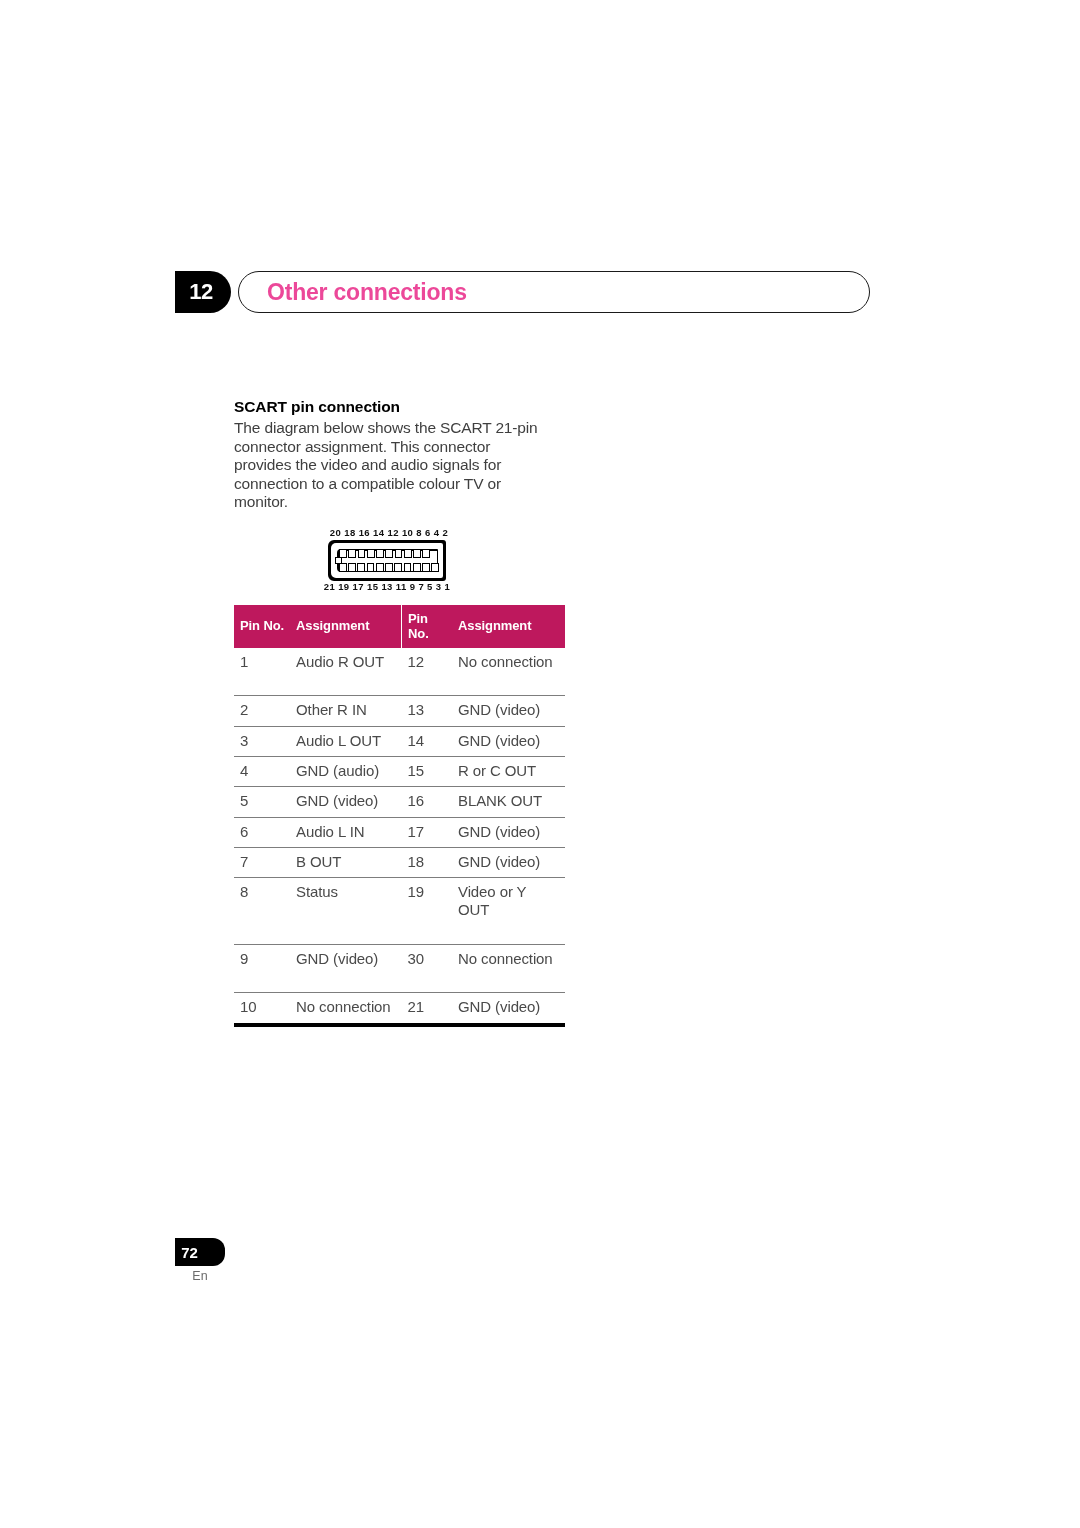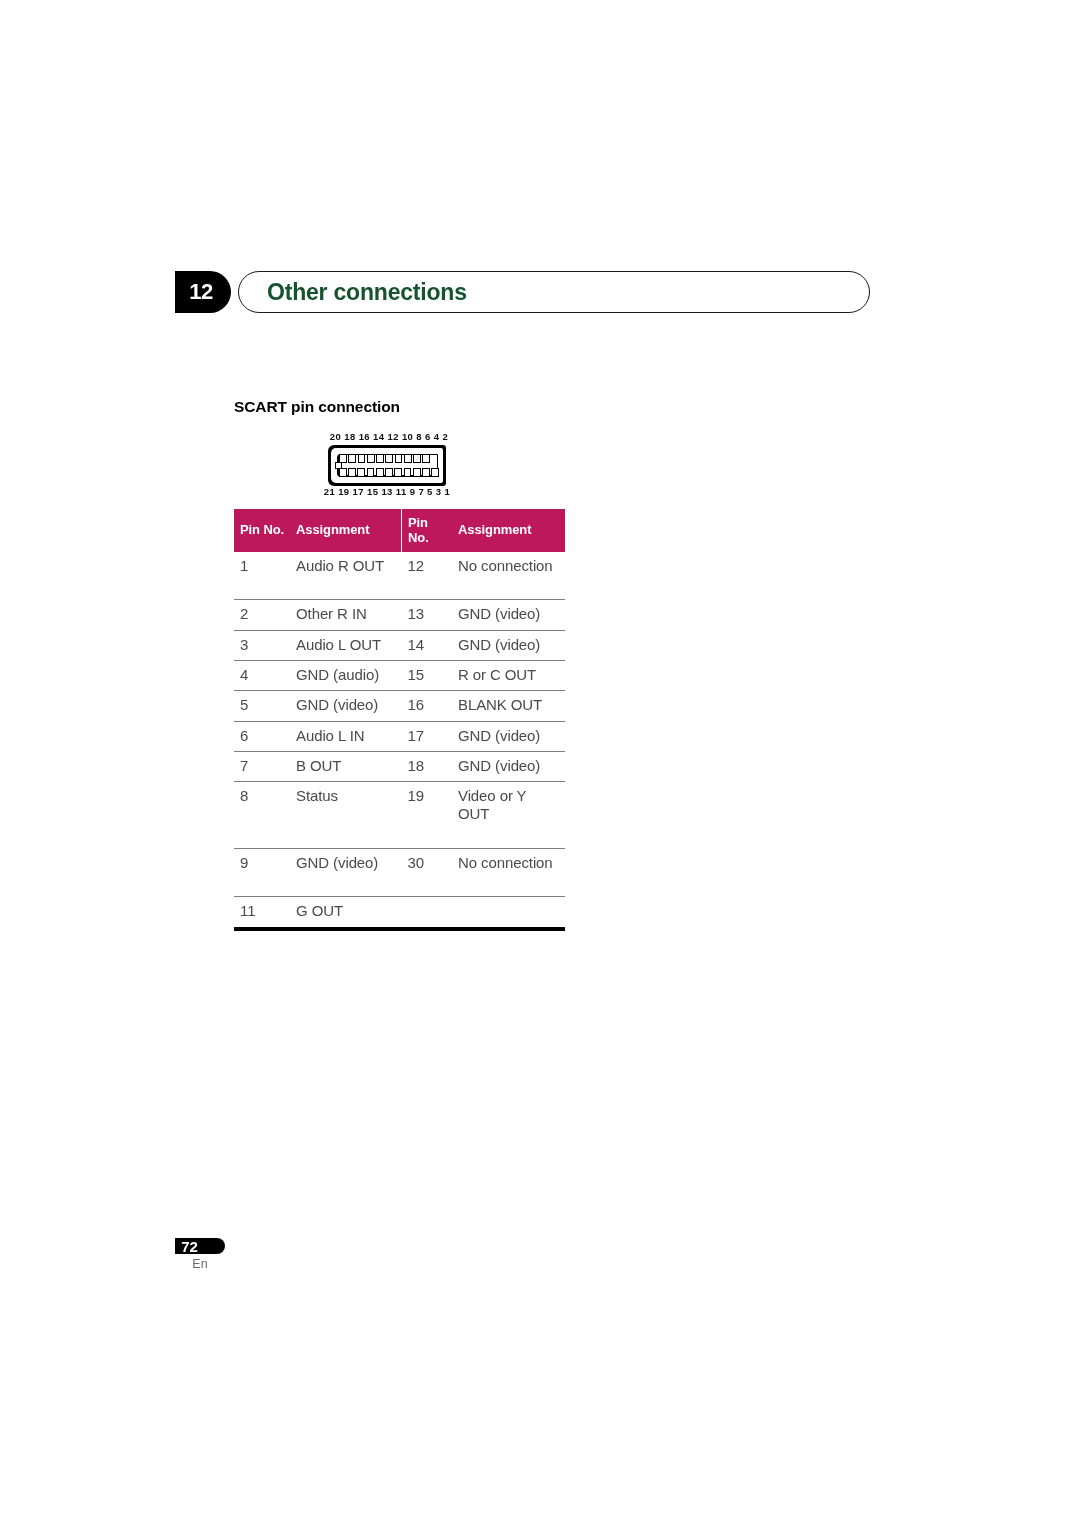--- a/index.html
+++ b/index.html
@@ -50,21 +50,21 @@
     border: 1.6px solid #1a1a1a;
     border-radius: 21px;
     box-sizing: border-box;
     display: flex;
     align-items: center;
   }
   #chapter-title-text {
     padding-left: 28px;
     font-size: 23px;
     font-weight: bold;
-    color: #14532d;
+    color: #ec4899;
     letter-spacing: -0.2px;
   }
 
   
   #content-column {
     position: absolute;
     left: 234px;
     top: 398px;
     width: 306px;
   }
@@ -208,21 +208,21 @@
 
   
   #page-footer {
     position: absolute;
     left: 175px;
     top: 1238px;
     width: 120px;
   }
   #page-number-badge {
     width: 50px;
-    height: 16px;
+    height: 28px;
     background: #000000;
     border-radius: 0 12px 12px 0;
     color: #ffffff;
     font-size: 15px;
     font-weight: bold;
     display: flex;
     align-items: center;
     justify-content: center;
     box-sizing: border-box;
     padding-right: 21px;
@@ -242,20 +242,21 @@
   <div id="chapter-number-badge">12</div>
   <div id="chapter-title-bar">
     <span id="chapter-title-text">Other connections</span>
   </div>
 </div>
 
 <div id="content-column">
 
   <h2 id="section-heading">SCART pin connection</h2>
 
+  <p id="section-body">The diagram below shows the SCART 21-pin connector assignment. This connector provides the video and audio signals for connection to a compatible colour TV or monitor.</p>
 
   <div id="scart-figure">
 
     <div id="pin-labels-top" class="pin-label-row">20 18 16 14 12 10 8 6 4 2</div>
 
     <div id="scart-connector">
       <div id="scart-shell">
         <div id="scart-shell-inner">
           <div id="scart-cavity">
             <div id="scart-cavity-inner"></div>
@@ -353,24 +354,24 @@
           <td class="col-pin-2">19</td>
           <td class="col-assign-2">Video or Y OUT</td>
         </tr>
         <tr class="tall">
           <td class="col-pin-1">9</td>
           <td class="col-assign-1">GND (video)</td>
           <td class="col-pin-2">30</td>
           <td class="col-assign-2">No connection</td>
         </tr>
         <tr>
-          <td class="col-pin-1">11</td>
-          <td class="col-assign-1">G OUT</td>
-          <td class="col-pin-2"></td>
-          <td class="col-assign-2"></td>
+          <td class="col-pin-1">10</td>
+          <td class="col-assign-1">No connection</td>
+          <td class="col-pin-2">21</td>
+          <td class="col-assign-2">GND (video)</td>
         </tr>
       </tbody>
   </table>
 
 </div>
 
 <div id="page-footer">
   <div id="page-number-badge">72</div>
   <div id="page-language">En</div>
 </div>

